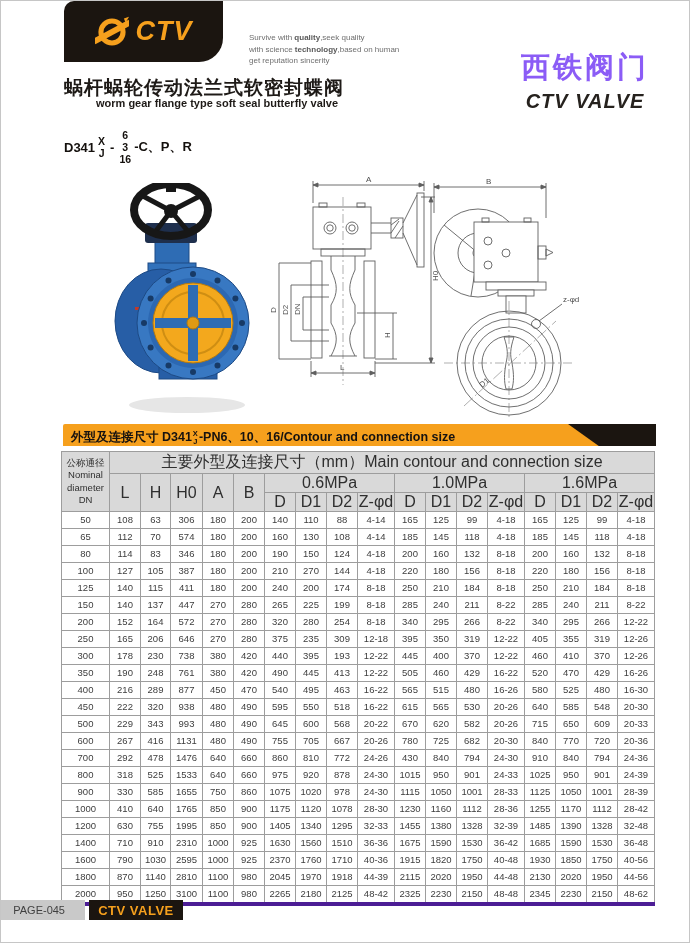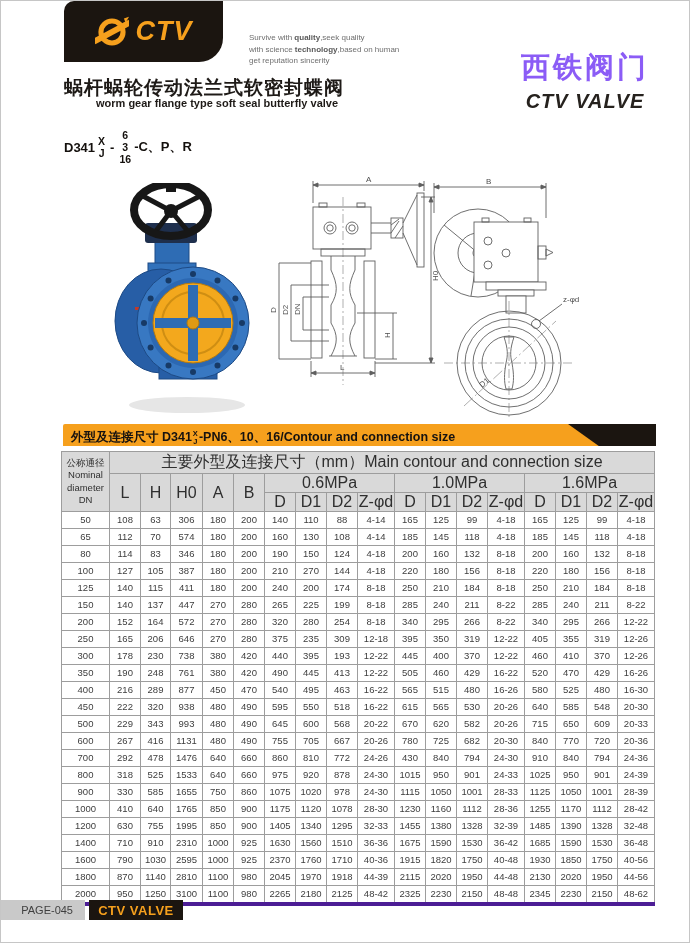--- a/index.html
+++ b/index.html
@@ -63,21 +63,21 @@
   .dims-table .corner{font-size:9.5px;line-height:1.3;}
   .dims-table .r1 th{height:21px;}
   .dims-table .r2 th{height:16px;}
   .dims-table .r3 th{height:17px;}
   .dims-table tbody td{height:16px;line-height:16px;background:#ffffff;}
   .dims-table tbody tr:last-child td{border-bottom:4px solid #4c1d95;}
   
   .page-label{
     position:absolute;left:0;top:899px;width:84px;height:20px;background:#c9c9c9;
     color:#3f3f3f;font-size:11px;display:flex;align-items:center;justify-content:flex-end;
-    padding-right:12px;box-sizing:border-box;
+    padding-right:20px;box-sizing:border-box;
   }
   .footer-brand{
     position:absolute;left:88px;top:899px;width:94px;height:20px;background:#1b1510;
     color:#f6a01d;font-size:13px;font-weight:bold;letter-spacing:0.5px;
     display:flex;align-items:center;justify-content:center;
   }
 </style>
 </head>
 <body>
 

